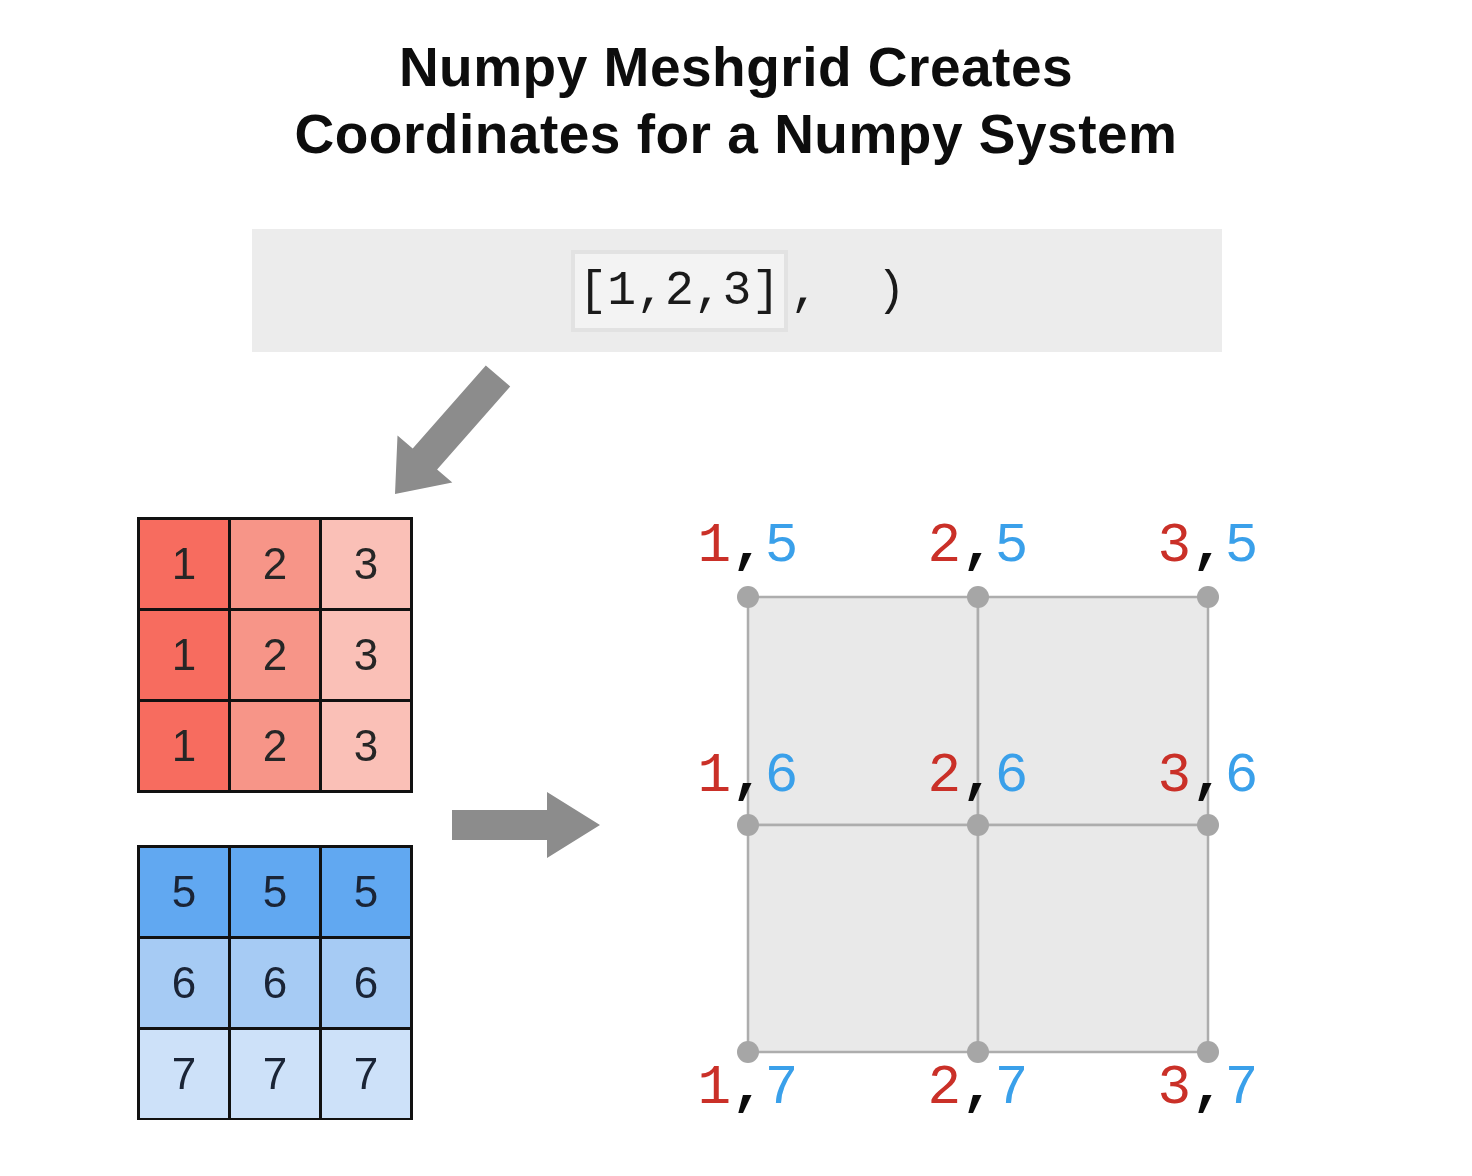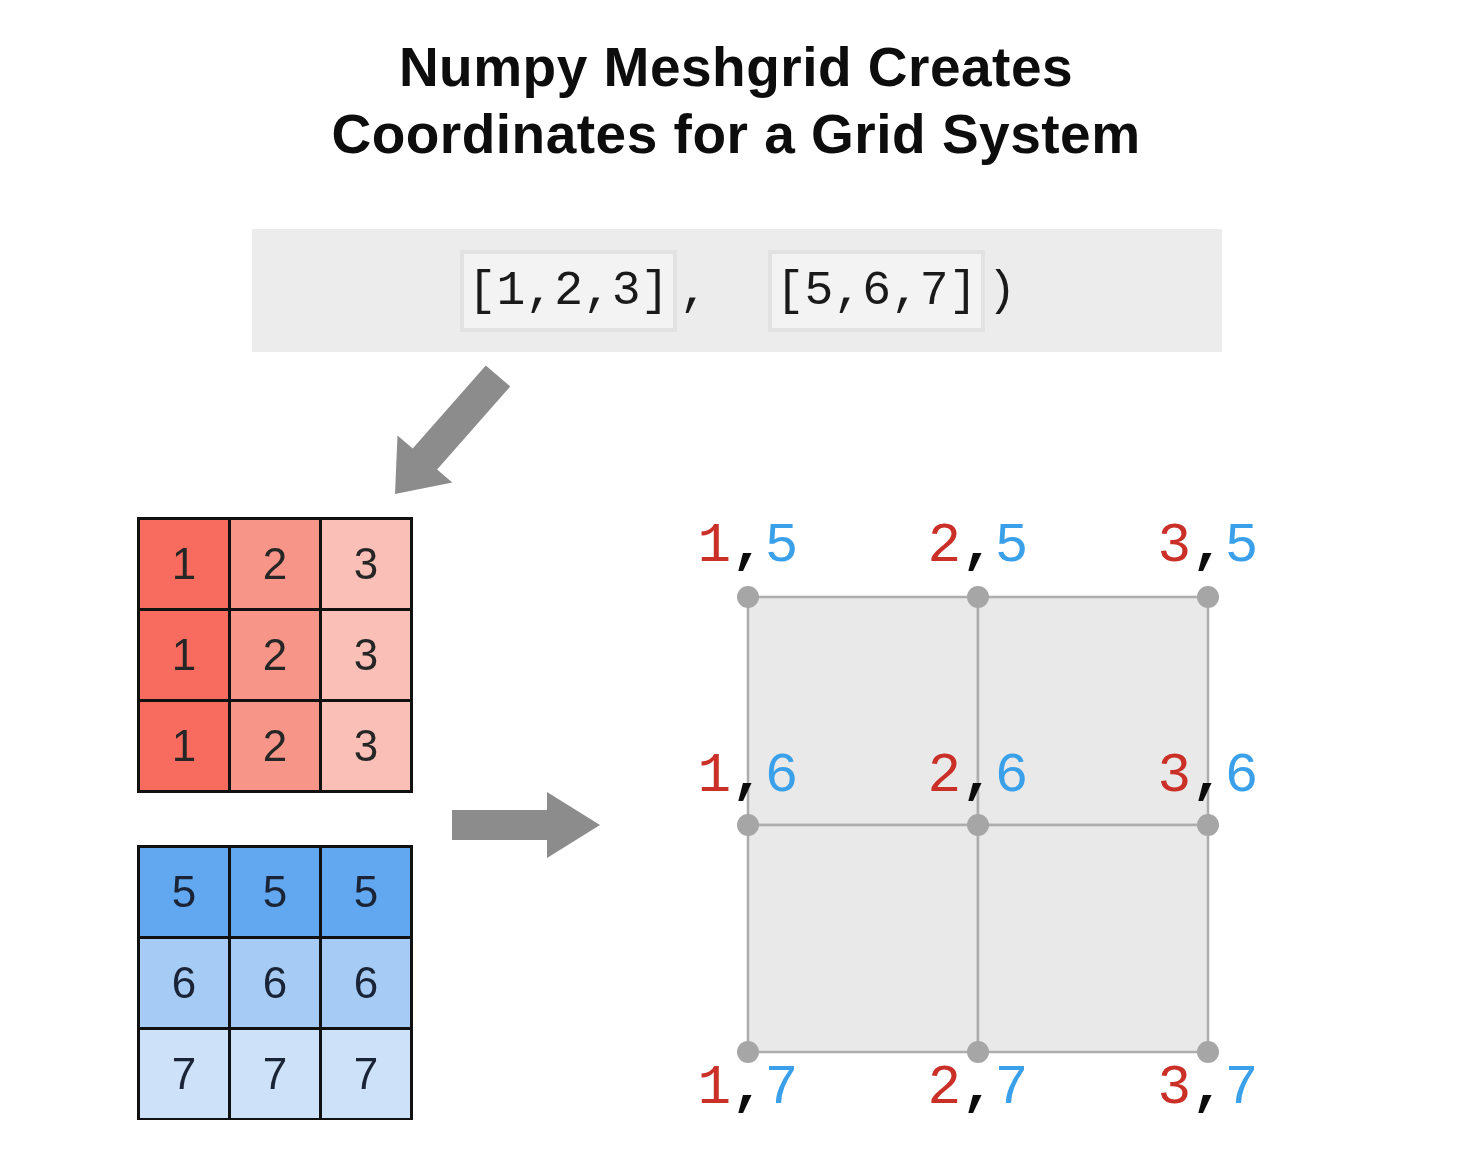--- a/index.html
+++ b/index.html
@@ -92,27 +92,26 @@
   }
   .pt-label .pc { font-weight: 700; }
 </style>
 </head>
 <body>
 
 <div class="canvas">
 
   <div class="title">
     <div>Numpy Meshgrid Creates</div>
-    <div>Coordinates for a Grid System</div>
+    <div>Coordinates for a Numpy System</div>
   </div>
 
   <div class="code-box" style="background-color: rgb(236, 236, 236);">
     <span class="code-arg">[1,2,3]</span>
     <span>,  </span>
-    <span class="code-arg">[5,6,7]</span>
     <span>)</span>
   </div>
 
   <svg class="arrow-diagonal" width="145" height="140" viewBox="0 0 145 140">
     <polygon points="102.8,3.6 29.7,86.6 14.5,73.6 12,132 69.3,120.4 54.1,107.4 127.2,24.4" style="fill: rgb(140, 140, 140);"></polygon>
   </svg>
 
   <div class="matrix matrix-x" style="background: rgb(17, 17, 17);">
     <div class="mcell" style="background-color: rgb(247, 108, 95);">1</div>
     <div class="mcell" style="background-color: rgb(247, 149, 136);">2</div>

